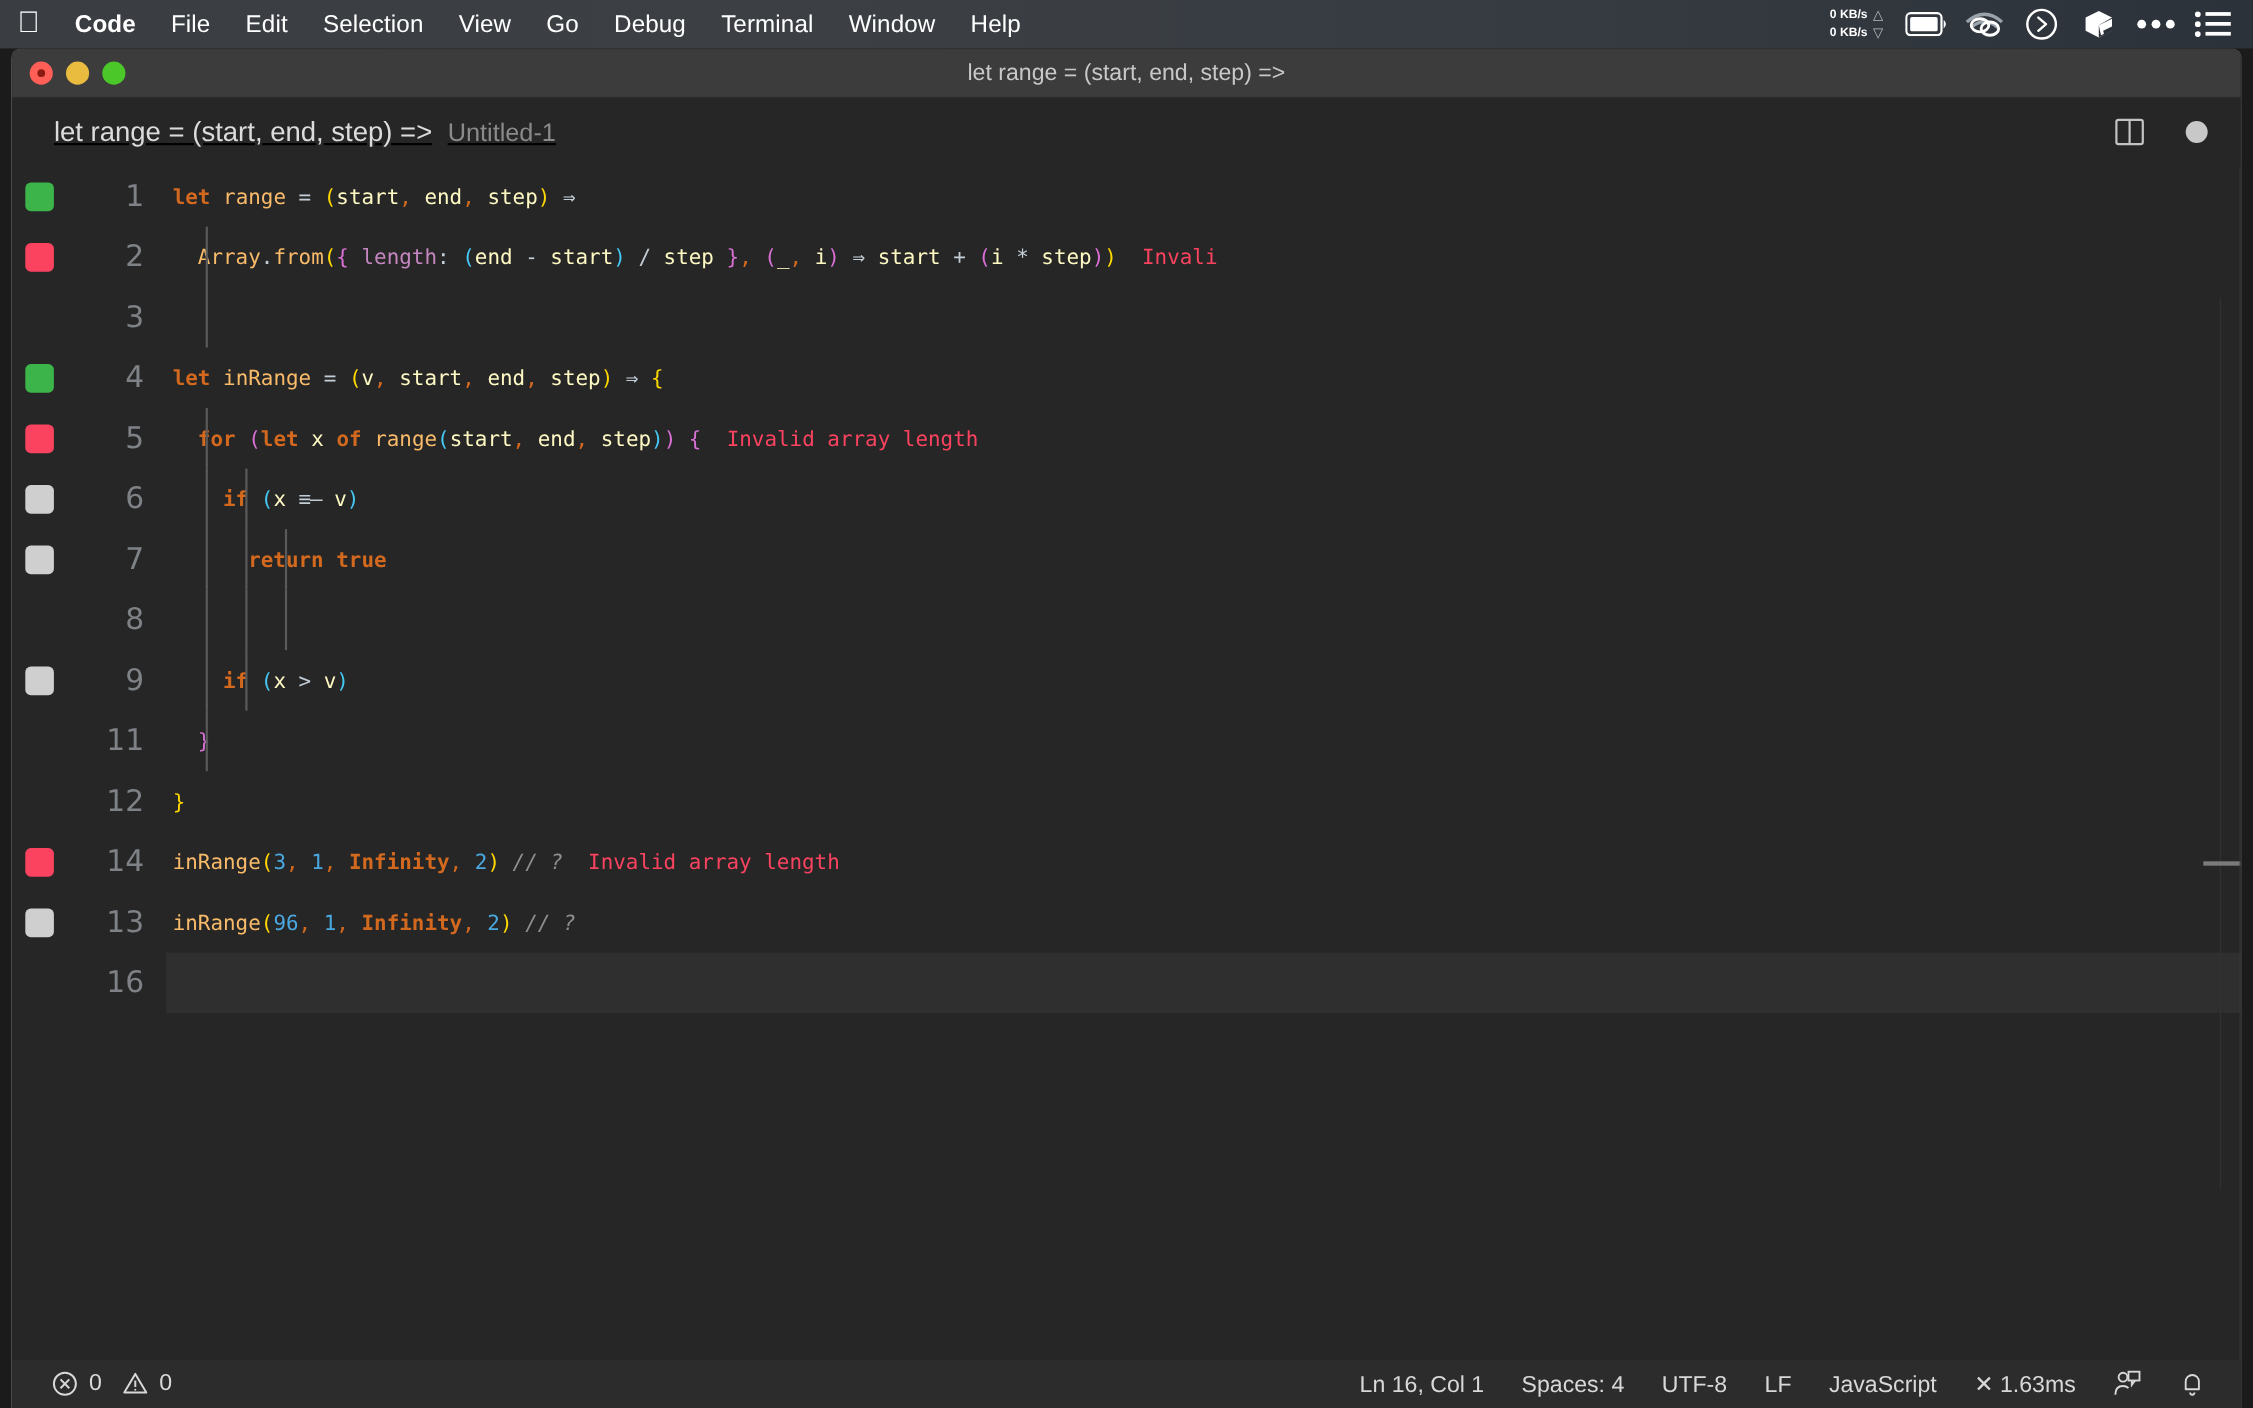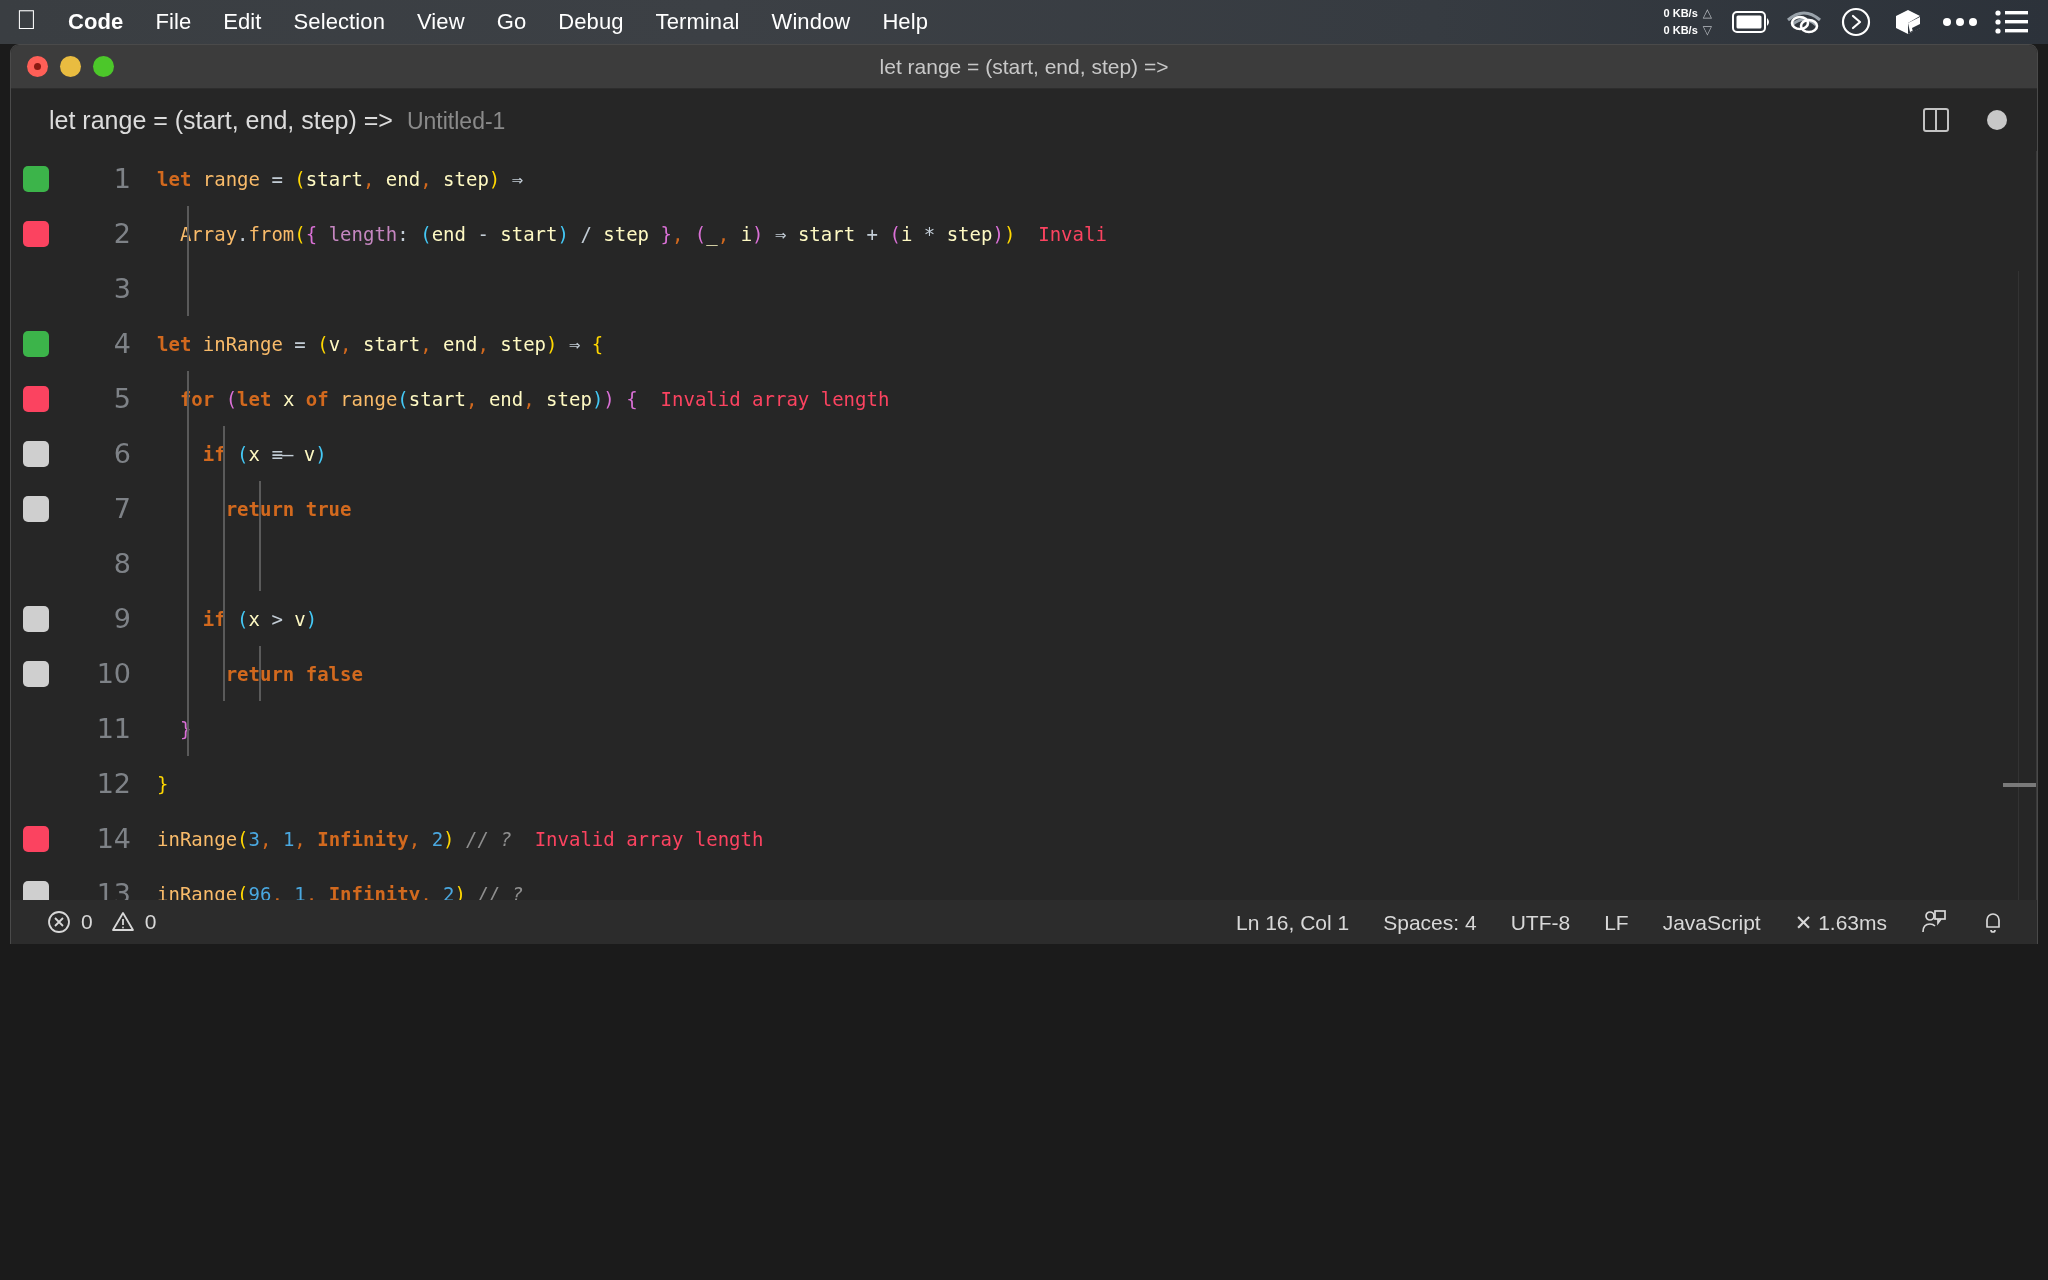--- a/index.html
+++ b/index.html
@@ -42,26 +42,27 @@
     font-size: 12px; line-height: 17px; color: #b9bdc2;
   }
   .mb-icon {
     width: 52px; height: 44px;
     display: flex; align-items: center; justify-content: center;
   }
 
   
   #window {
     position: absolute; left: 10px; top: 44px;
-    width: 2028px; height: 900px;
+    width: 2028px; height: 1236px;
     background: #262626;
     border-radius: 9px 9px 0 0;
     border: 1px solid #4a4a4a;
     border-bottom: none;
     overflow: hidden;
+    text-decoration: underline;
   }
   #titlebar {
     height: 44px; width: 100%;
     background: #3c3c3c;
     display: flex; align-items: center;
     position: relative;
     border-bottom: 1px solid #2d2d2d;
   }
   .traffic { display: flex; gap: 12px; margin-left: 16px; }
   .tl { width: 21px; height: 21px; border-radius: 50%; }
@@ -376,30 +377,20 @@
     <div class="line">
       <div class="glyph"><div class="bp grey"></div></div>
       <div class="lnum">9</div>
       <div class="code">
         <span class="guide" style="left:36px"></span>
         <span class="guide" style="left:72px"></span>
         <span class="kw">&nbsp;&nbsp;&nbsp;&nbsp;if</span><span class="op"> </span><span class="b3">(</span><span class="par">x</span><span class="op"> &gt; </span><span class="par">v</span><span class="b3">)</span>
       </div>
     </div>
 
-    <div class="line">
-      <div class="glyph"><div class="bp grey"></div></div>
-      <div class="lnum">10</div>
-      <div class="code">
-        <span class="guide" style="left:36px"></span>
-        <span class="guide" style="left:72px"></span>
-        <span class="guide" style="left:108px"></span>
-        <span class="kw">&nbsp;&nbsp;&nbsp;&nbsp;&nbsp;&nbsp;return false</span>
-      </div>
-    </div>
 
     <div class="line">
       <div class="glyph"></div>
       <div class="lnum">11</div>
       <div class="code">
         <span class="guide" style="left:36px"></span>
         <span class="b2">&nbsp;&nbsp;}</span>
       </div>
     </div>
 

